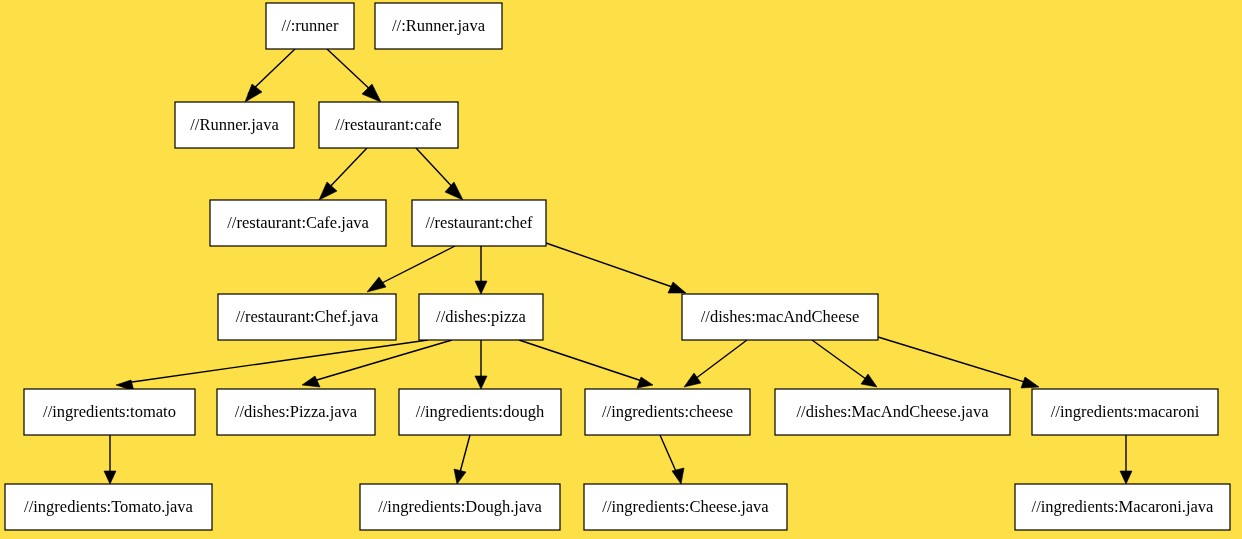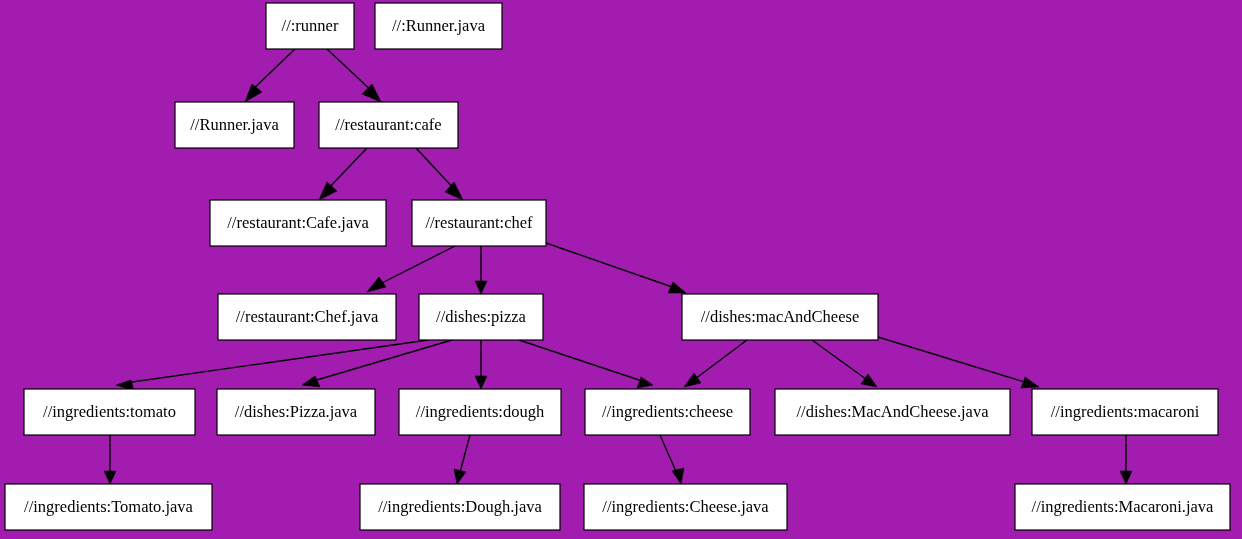--- a/index.html
+++ b/index.html
@@ -4,21 +4,21 @@
 <style>
   html, body {
     margin: 0;
     padding: 0;
     background: #ffffff;
   }
   #graph-root {
     position: relative;
     width: 1242px;
     height: 539px;
-    background: #a21caf;
+    background: #fde047;
     font-family: "Liberation Serif", "DejaVu Serif", serif;
     overflow: hidden;
   }
   svg#graph-canvas {
     display: block;
     width: 1242px;
     height: 539px;
   }
   .node-box {
     fill: #ffffff;

